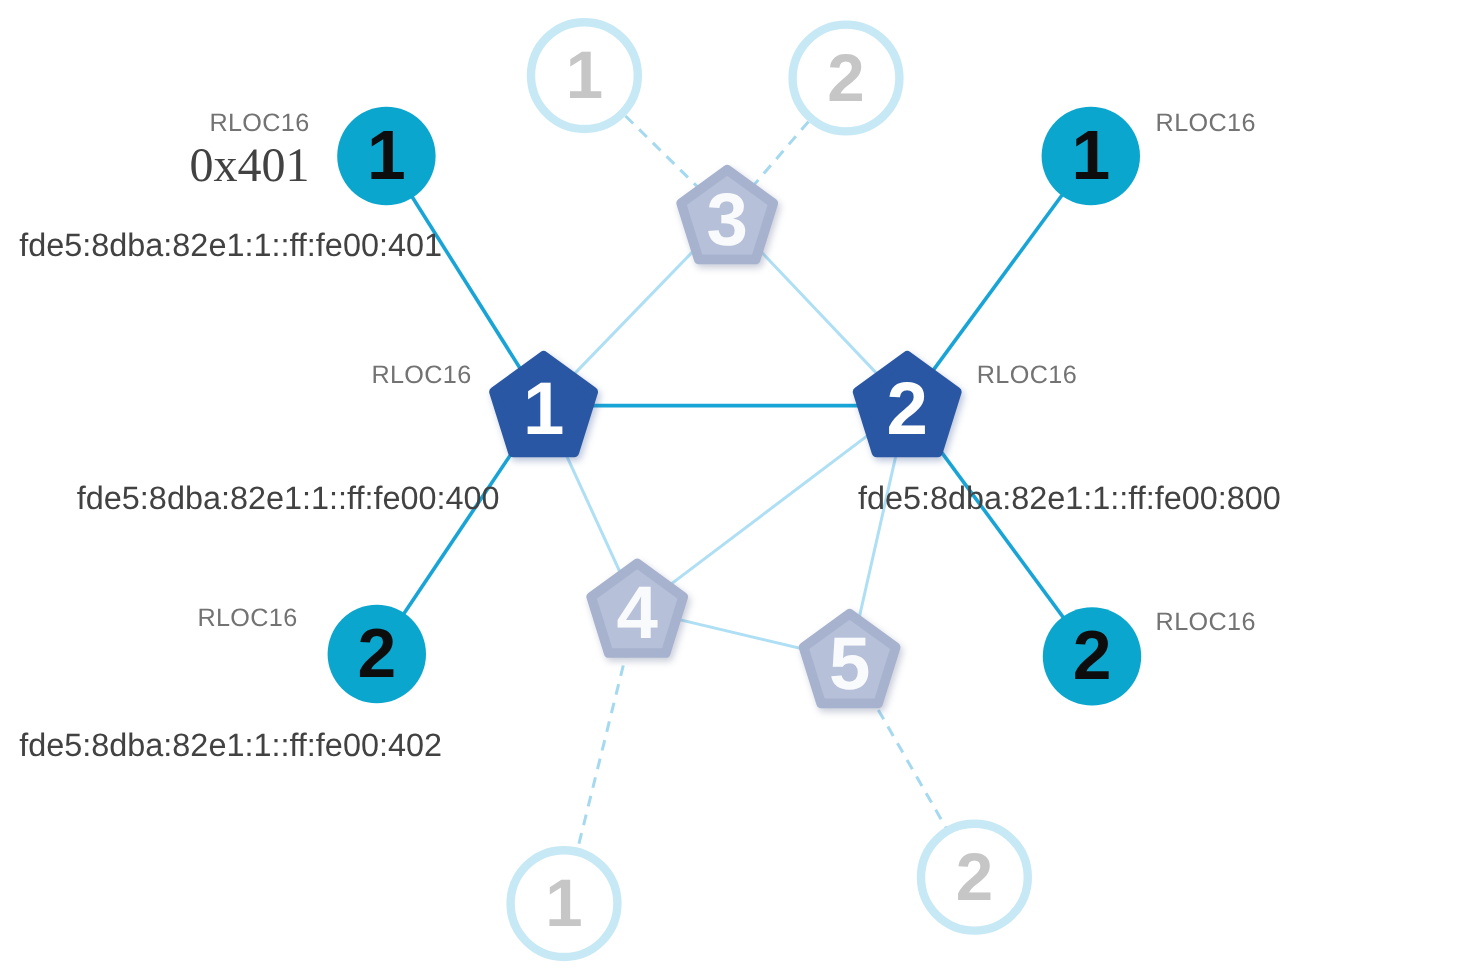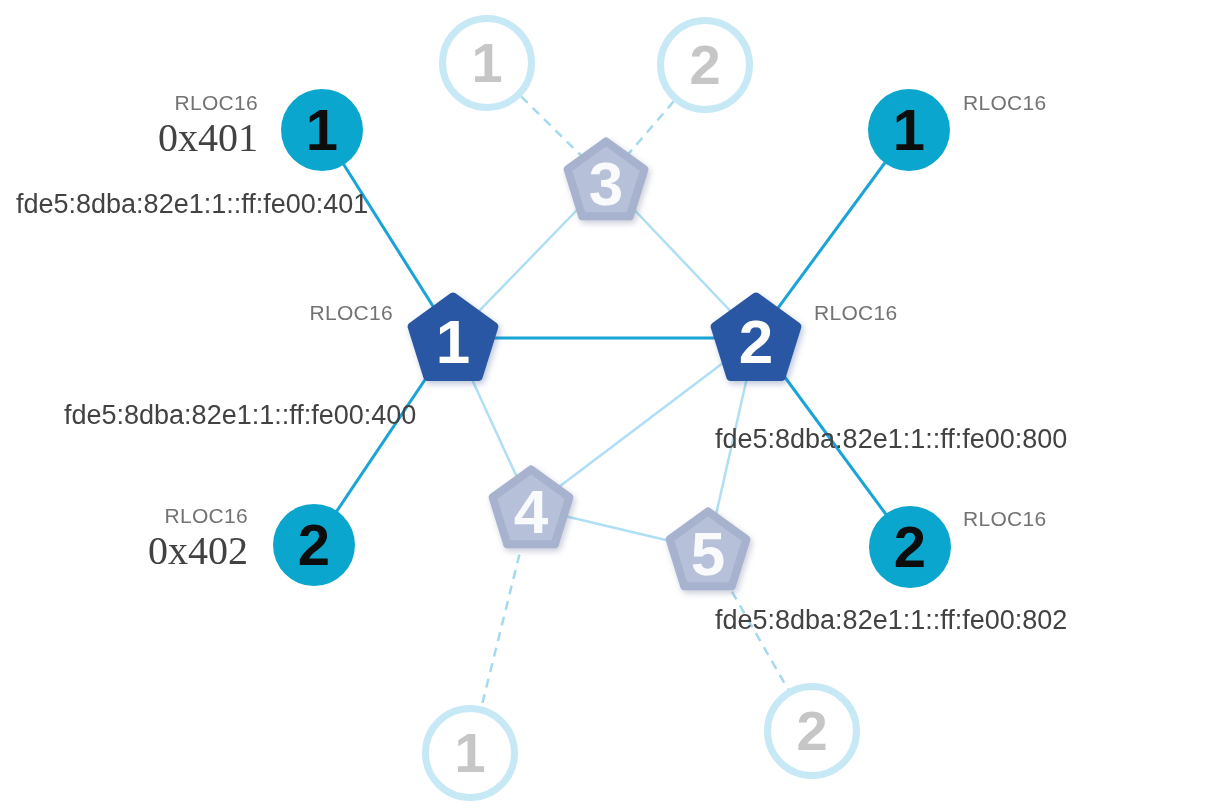--- a/index.html
+++ b/index.html
@@ -159,24 +159,23 @@
     <div class="cap">RLOC16</div>
   </div>
   <div class="label-block ra" style="right:823px; top:300px;">
     <div class="cap">RLOC16</div>
   </div>
   <div class="label-block la" style="left:814px; top:300px;">
     <div class="cap">RLOC16</div>
   </div>
   <div class="label-block ra" style="right:968px; top:503px;">
     <div class="cap">RLOC16</div>
-    <div class="rloc">0x402</div>
   </div>
   <div class="label-block la" style="left:963px; top:506px;">
     <div class="cap">RLOC16</div>
   </div>
 
   <div class="ipv6" style="left:16px;  top:189px;">fde5:8dba:82e1:1::ff:fe00:401</div>
   <div class="ipv6" style="left:16px;  top:400px;margin-left:48px;">fde5:8dba:82e1:1::ff:fe00:400</div>
-  <div class="ipv6" style="left:715px; top:400px;margin-top:24px;">fde5:8dba:82e1:1::ff:fe00:800</div>
-  <div class="ipv6" style="left:715px; top:605px;">fde5:8dba:82e1:1::ff:fe00:802</div>
+  <div class="ipv6" style="left:715px; top:400px;">fde5:8dba:82e1:1::ff:fe00:800</div>
+  <div class="ipv6" style="left:16px;  top:606px;">fde5:8dba:82e1:1::ff:fe00:402</div>
 
 </div>
 
 </body></html>

